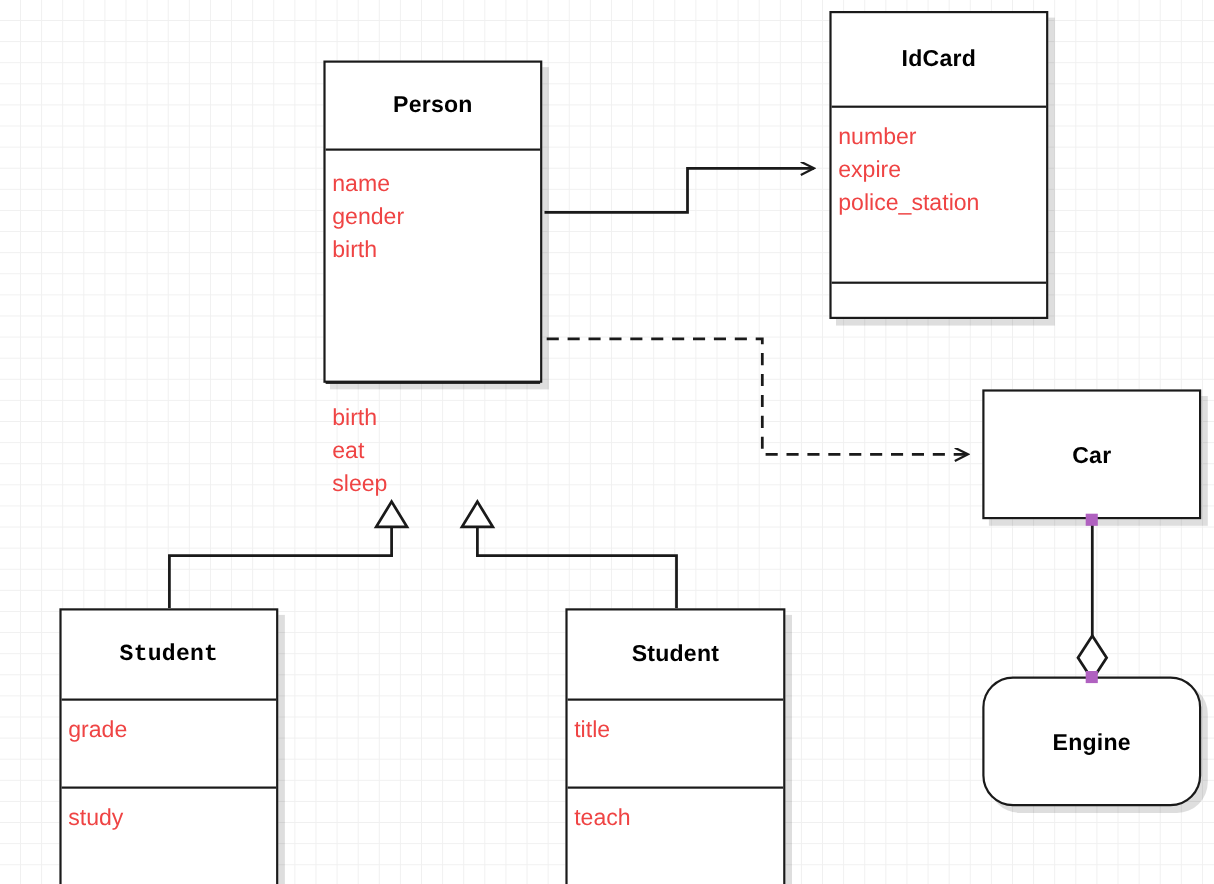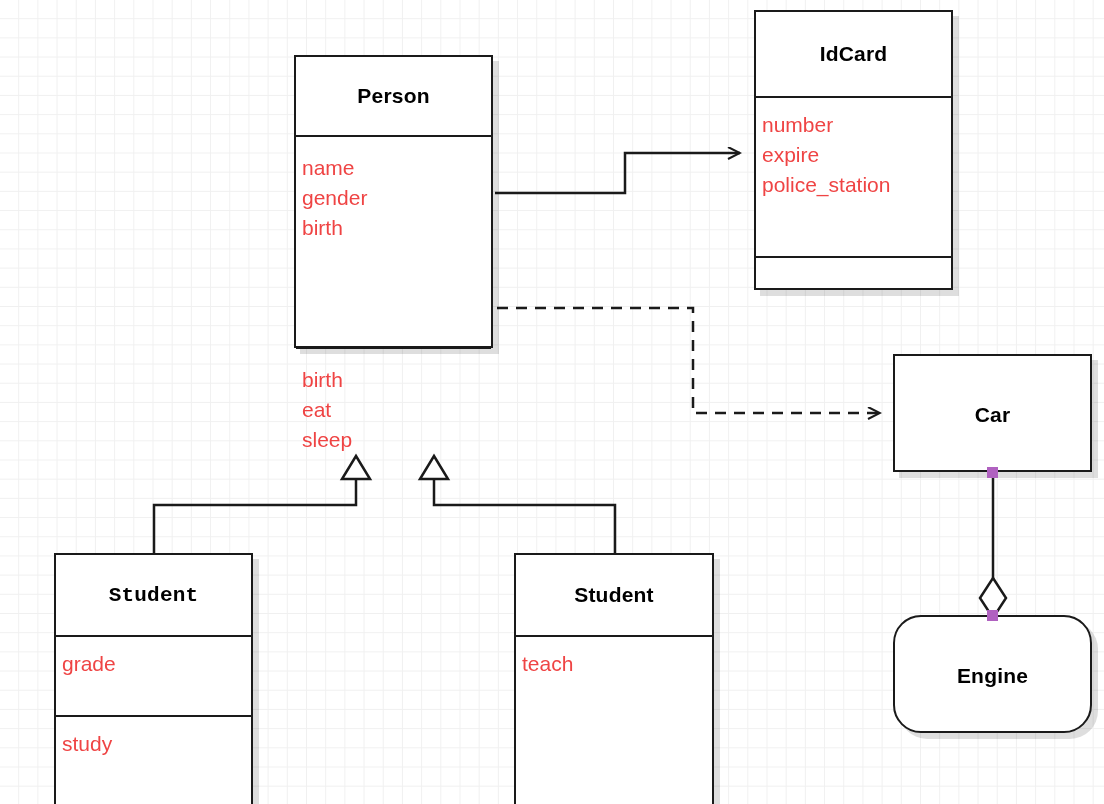--- a/index.html
+++ b/index.html
@@ -146,20 +146,23 @@
     <div class="compartment cls-items tight" style="height: 80px;">
       <div class="row">grade</div>
     </div>
     <div class="compartment cls-items tight" style="height: 95px;">
       <div class="row">study</div>
     </div>
   </div>
 
   <div class="uml-class" id="cls-teacher" style="left: 514px; top: 553px; width: 200px; height: 255px;">
     <div class="compartment cls-title" style="height: 80px;">Student</div>
+    <div class="compartment cls-items tight" style="height: 80px;">
+      <div class="row">title</div>
+    </div>
     <div class="compartment cls-items tight" style="height: 95px;">
       <div class="row">teach</div>
     </div>
   </div>
 
   <div class="handle" id="handle-car" style="left: 987px; top: 466.5px;"></div>
   <div class="handle" id="handle-engine" style="left: 987px; top: 609.5px;"></div>
 
 </div>
 

